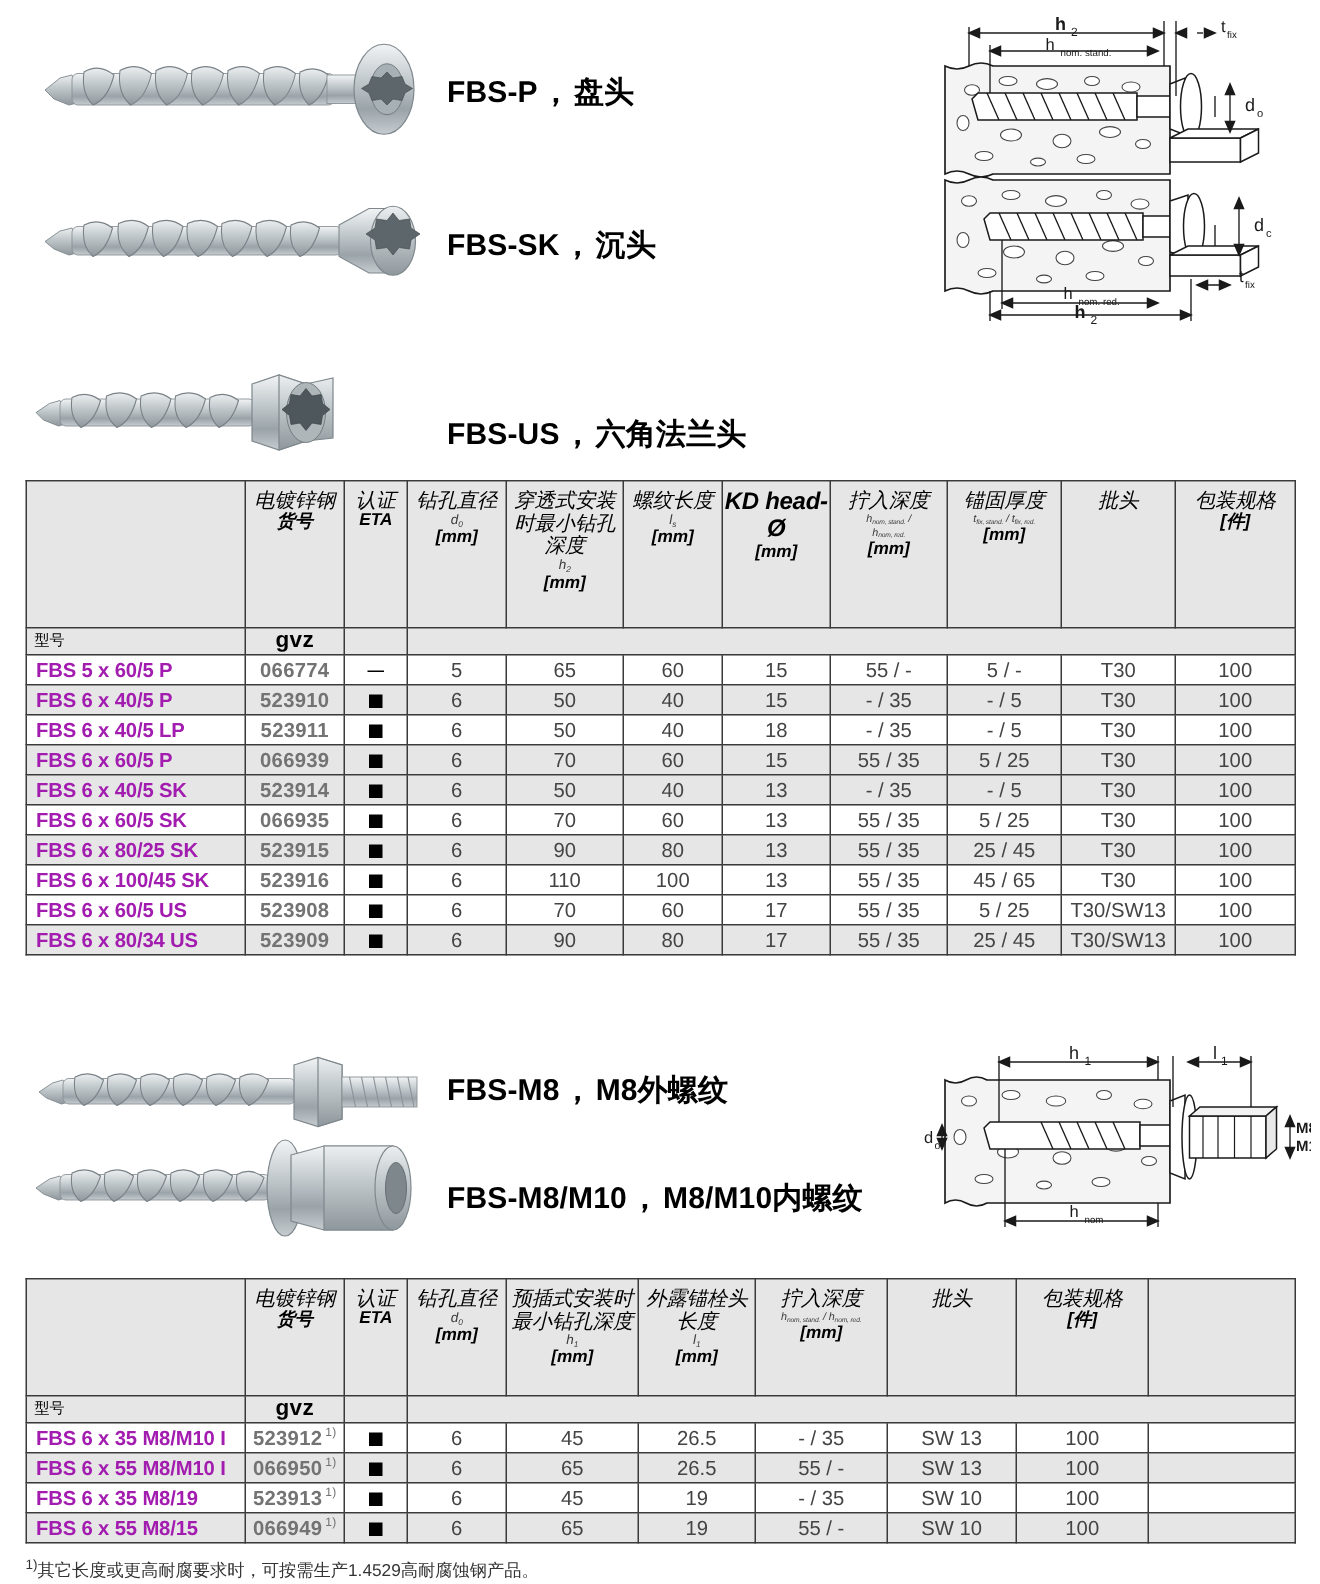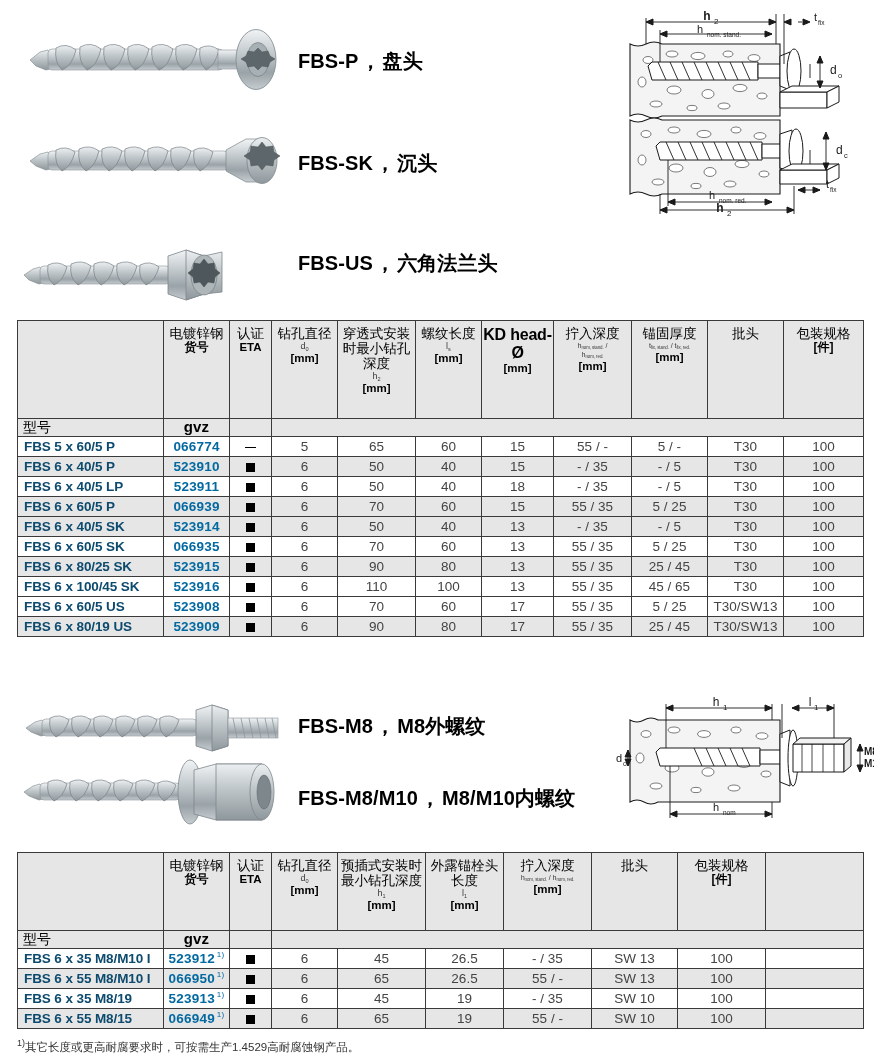--- a/index.html
+++ b/index.html
@@ -32,40 +32,40 @@
     padding:0;text-align:center;vertical-align:middle;
     font-weight:normal;
     line-height:1.12;
   }
   table.spec thead th{
     background:#e6e6e6;vertical-align:top;padding-top:3px;
     font-size:13px;
   }
   .hdr-inner{
     display:flex;flex-direction:column;justify-content:space-between;
-    height:100%;box-sizing:border-box;
+    height:100%;box-sizing:border-box;font-style:italic;
   }
   .hdr-cn{font-size:13.5px;font-weight:normal;color:#000;padding:2px 1px 0;}
   .hdr-cn.bold-lat{font-weight:bold;font-size:16px;letter-spacing:-.2px;}
   .hdr-sym{font-size:9px;color:#3a3a3a;font-weight:normal;margin-top:auto;padding-bottom:1px;}
   .hdr-sym.tiny{font-size:7.2px;line-height:1.25;letter-spacing:-.1px;}
   .hdr-unit{font-size:11.5px;font-weight:bold;padding-bottom:2px;}
   .hdr-unit.cn{font-size:12px;}
   sub{font-size:.62em;vertical-align:baseline;position:relative;top:.28em;}
 
   tr.typerow td{background:#e6e6e6;height:17px;font-size:13px;}
-  tr.typerow td.name{text-align:left;padding-left:5px;font-weight:normal;font-size:14px;}
+  tr.typerow td.name{text-align:left;padding-left:5px;font-weight:normal;font-size:10px;}
   tr.typerow td.gvz{font-weight:bold;font-size:15px;letter-spacing:.2px;}
 
   tbody tr.data td{height:19px;color:#444;font-size:13.5px;}
   tbody tr.data td.name{
-    text-align:left;padding-left:6px;font-weight:bold;color:#0c4a6e;
+    text-align:left;padding-left:6px;font-weight:bold;color:#a21caf;
     font-size:13.5px;letter-spacing:-.1px;white-space:nowrap;
   }
-  tbody tr.data td.art{font-weight:bold;color:#0369a1;font-size:13.5px;letter-spacing:.2px;margin-left:45px;}
+  tbody tr.data td.art{font-weight:bold;color:#737373;font-size:13.5px;letter-spacing:.2px;margin-left:45px;}
   tbody tr.data td.art .fn{font-size:8px;font-weight:normal;vertical-align:super;margin-left:2px;}
   tbody tr.data.alt td{background:#e6e6e6;}
   .sq{display:inline-block;width:9px;height:9px;background:#000;vertical-align:middle;}
   .dash{display:inline-block;width:11px;height:1.6px;background:#000;vertical-align:middle;}
 
   .footnote{
     position:absolute;font-size:11.5px;color:#333;white-space:nowrap;
   }
   .footnote .sup{font-size:9px;vertical-align:super;}
 </style>
@@ -149,21 +149,21 @@
           <path d="M99,20 q11,-5 20,2 q-4,15 -13,19 q-9,-7 -7,-21 Z"></path>
           <path d="M122,21 q10,-5 19,2 q-4,14 -13,18 q-8,-7 -6,-20 Z"></path>
         </g>
         <path d="M150,12 L168,6 L186,12 L186,50 L168,56 L150,50 Z" fill="url(#mtl)" stroke="#7e878c" stroke-width=".8"></path>
         <path d="M168,6 L186,12 L204,8 L204,48 L186,50 L168,56 Z" fill="url(#mtl2)" stroke="#7e878c" stroke-width=".8"></path>
         <ellipse cx="186" cy="31" rx="13" ry="20" fill="#aeb6ba" stroke="#6e767a" stroke-width=".6"></ellipse>
         <path d="M186,15 l4,5 l6,-1 l1,6 l5,4 l-5,4 l-1,6 l-6,-1 l-4,5 l-4,-5 l-6,1 l-1,-6 l-5,-4 l5,-4 l1,-6 l6,1 Z" fill="#4e575b" stroke="#3e4649" stroke-width=".5"></path>
       </g>
     </svg>
   </div>
-  <div class="prod-label" style="left:298px;top:250px;">
+  <div class="prod-label" style="left:298px;top:276px;">
     <span>FBS-US</span><span class="sep">，</span><span class="cjk">六角法兰头</span>
   </div>
 
   <div class="diagram" style="left:612px;top:4px;">
     <svg width="262" height="212" viewBox="0 0 262 212">
       <g stroke="#1a1a1a" fill="none" stroke-width="1">
 
         <path d="M18,40 q8,4 16,0 q8,-4 16,0 L168,40 L168,112 L50,112 q-8,4 -16,0 q-8,-4 -16,0 Z" fill="#f4f4f4" stroke="#1a1a1a" stroke-width="1.1"></path>
         <g fill="#ffffff" stroke="#444" stroke-width=".7">
           <ellipse cx="36" cy="56" rx="5" ry="3.5"></ellipse>
@@ -496,21 +496,21 @@
           <td>6</td>
           <td>70</td>
           <td>60</td>
           <td>17</td>
           <td>55 / 35</td>
           <td>5 / 25</td>
           <td>T30/SW13</td>
           <td>100</td>
         </tr>
         <tr class="data alt">
-          <td class="name">FBS 6 x 80/19 US</td>
+          <td class="name">FBS 6 x 80/34 US</td>
           <td class="art">523909</td>
           <td><span class="sq"></span></td>
           <td>6</td>
           <td>90</td>
           <td>80</td>
           <td>17</td>
           <td>55 / 35</td>
           <td>25 / 45</td>
           <td>T30/SW13</td>
           <td>100</td>

